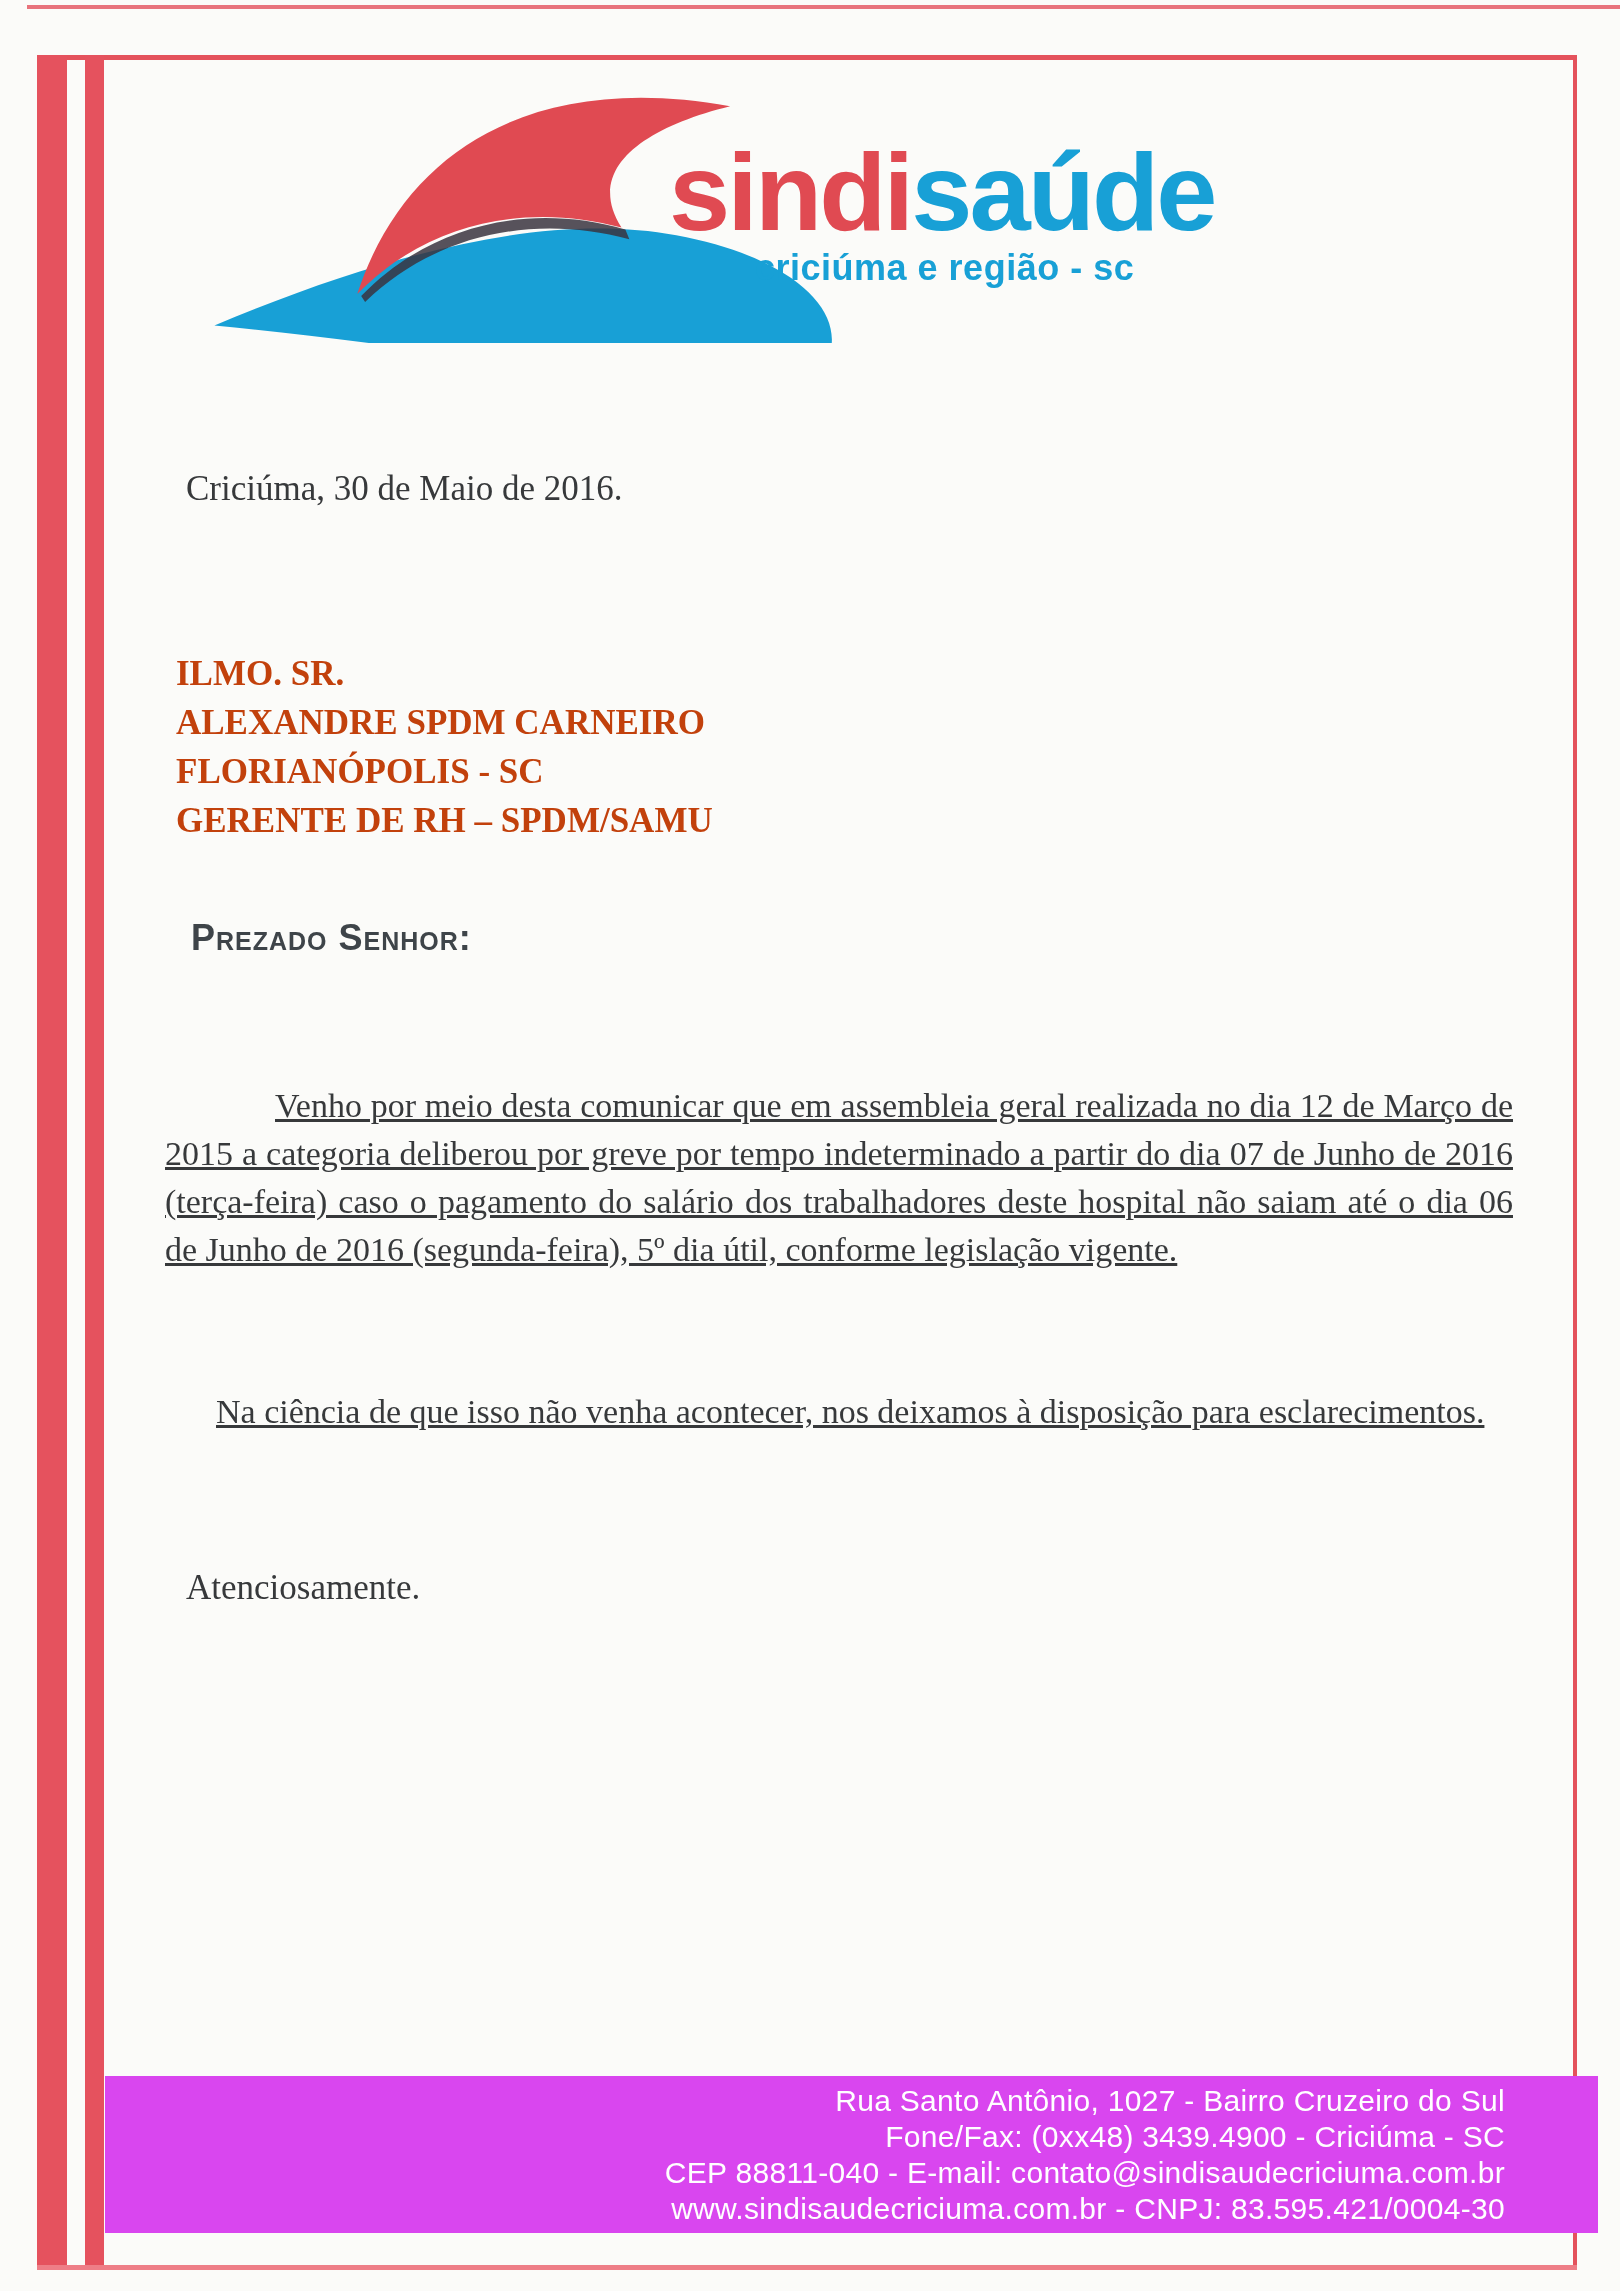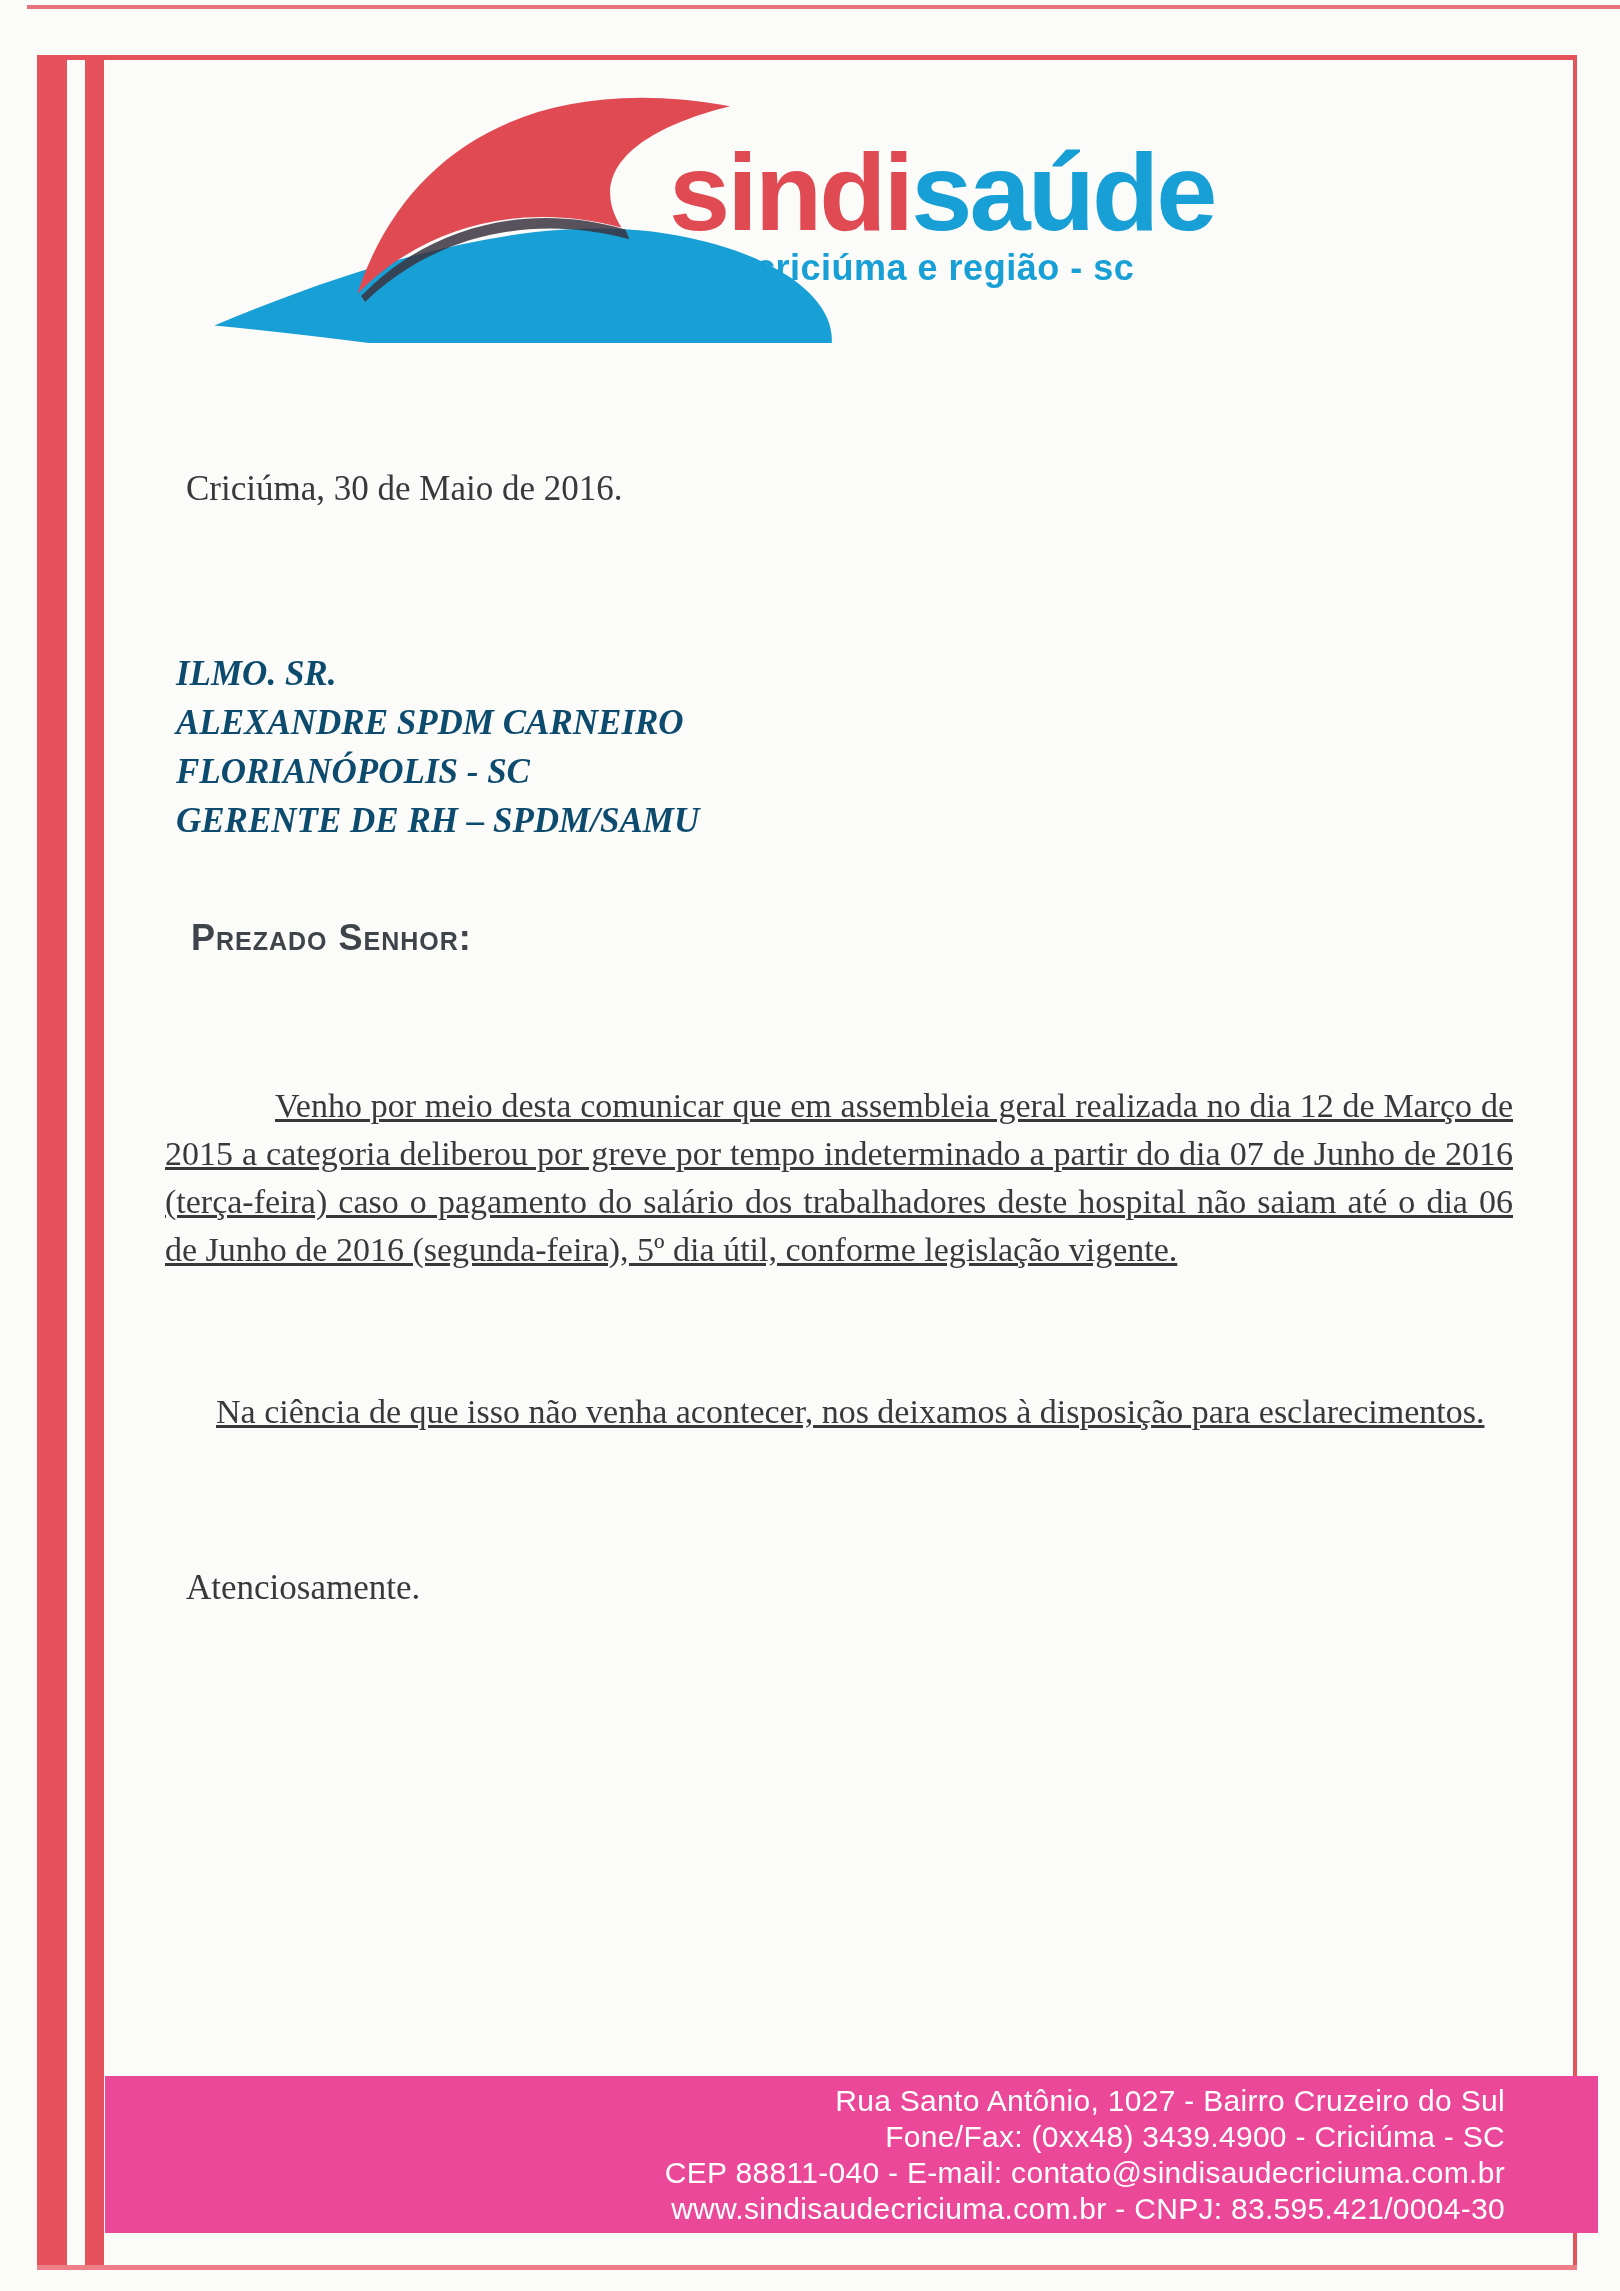--- a/index.html
+++ b/index.html
@@ -32,21 +32,21 @@
   .brand .b-blue{color:#18a0d6;}
   .tagline{
     position:absolute;left:755px;top:247px;
     font-family:"Liberation Sans", sans-serif;
     font-weight:bold;font-size:36px;color:#18a0d6;letter-spacing:0.5px;
     white-space:nowrap;
   }
 
   
   .date-line{position:absolute;left:186px;top:469px;font-size:35px;}
-  .recipient{position:absolute;left:176px;top:649px;font-size:35px;font-weight:bold;line-height:49px;color:#0c4a6e;font-style:italic;}
+  .recipient{position:absolute;left:176px;top:649px;font-size:35px;font-weight:bold;line-height:49px;color:#c2410c;}
   .salutation{
     position:absolute;left:191px;top:917px;
     font-family:"Liberation Sans", sans-serif;
     font-weight:bold;font-size:36px;font-variant:small-caps;
     letter-spacing:1px;color:#3e4449;
   }
   .para{
     position:absolute;left:165px;width:1348px;
     font-size:34px;line-height:48px;text-align:justify;text-decoration:underline;
   }
@@ -56,21 +56,21 @@
 
   
   .signature{position:absolute;left:490px;top:1678px;width:706px;height:176px;}
   .signature svg{position:absolute;left:0;top:0;width:706px;height:176px;overflow:visible;}
   .sig-name{position:absolute;left:0;right:0;top:69px;text-align:center;font-size:36px;color:#3b3d3f;}
   .sig-title{position:absolute;left:0;right:0;top:120px;text-align:center;font-size:35px;color:#3b3d3f;}
 
   
   .footer-bar{
     position:absolute;left:105px;top:2076px;width:1493px;height:157px;
-    background:#ec4899;
+    background:#d946ef;
     font-family:"Liberation Sans", sans-serif;
     color:#ffffff;
   }
   .footer-lines{
     position:absolute;right:93px;top:6.9px;
     text-align:right;font-size:30px;line-height:36px;letter-spacing:0.3px;
   }
 </style>
 </head>
 <body>

